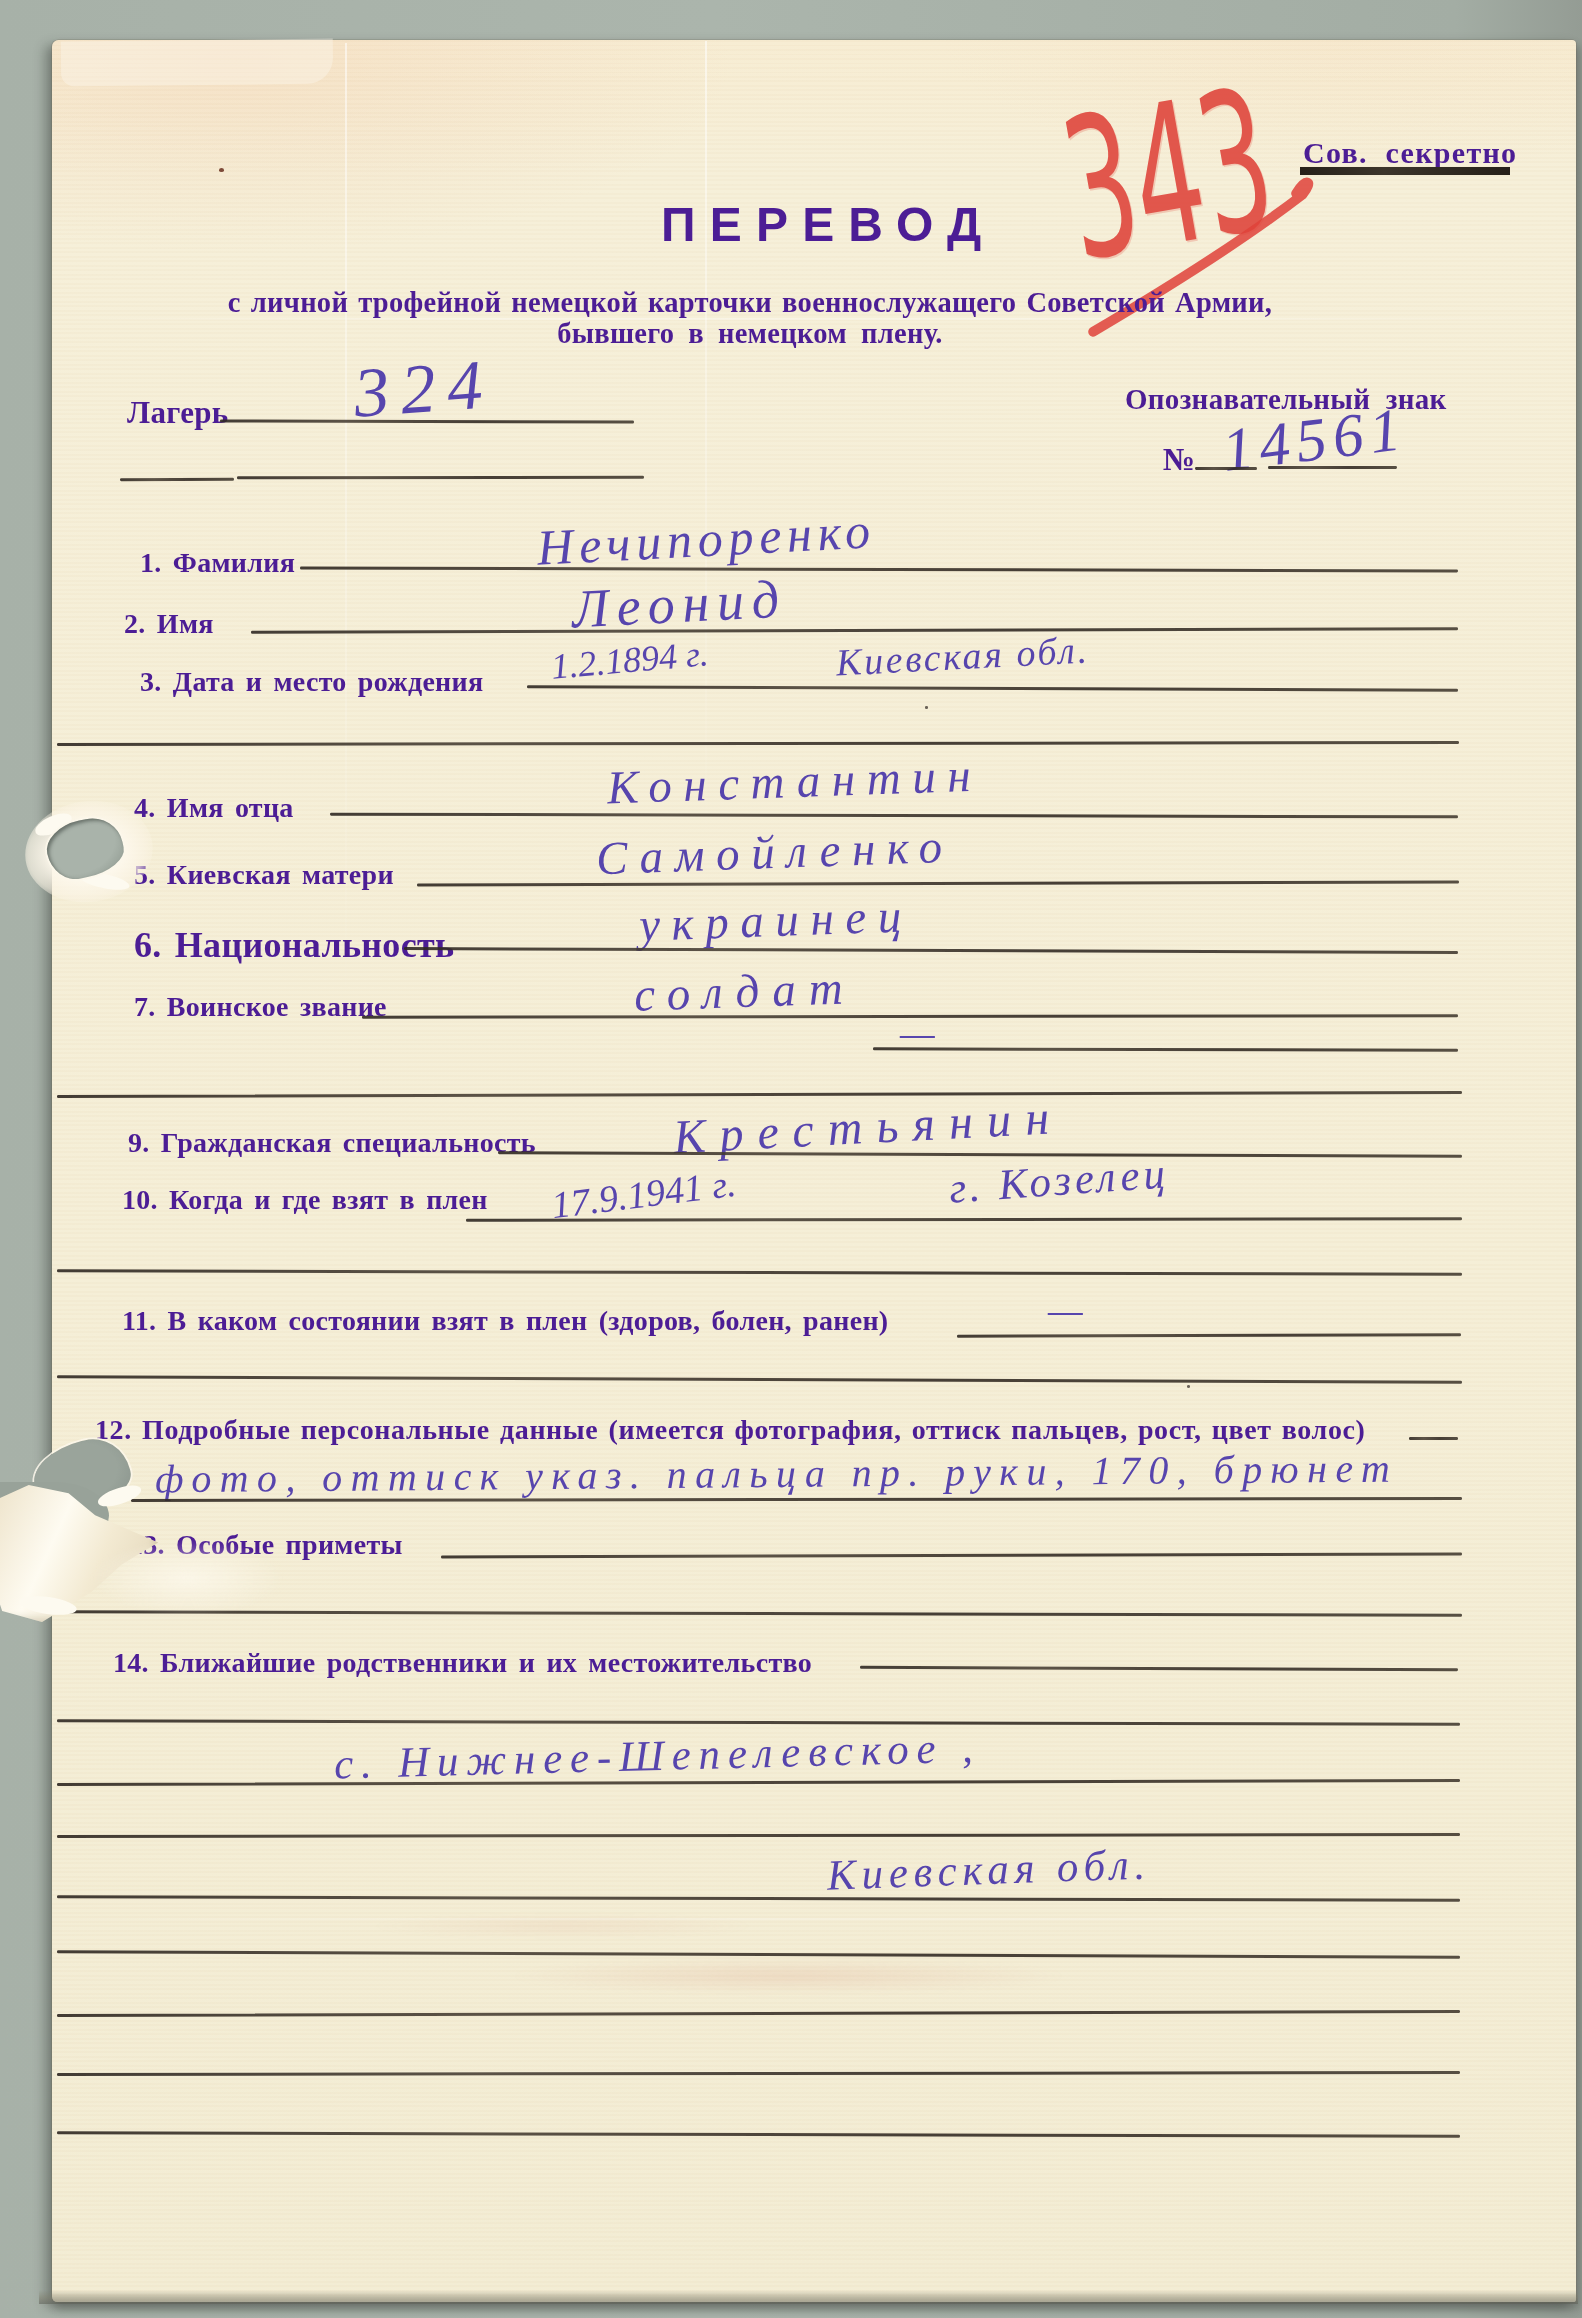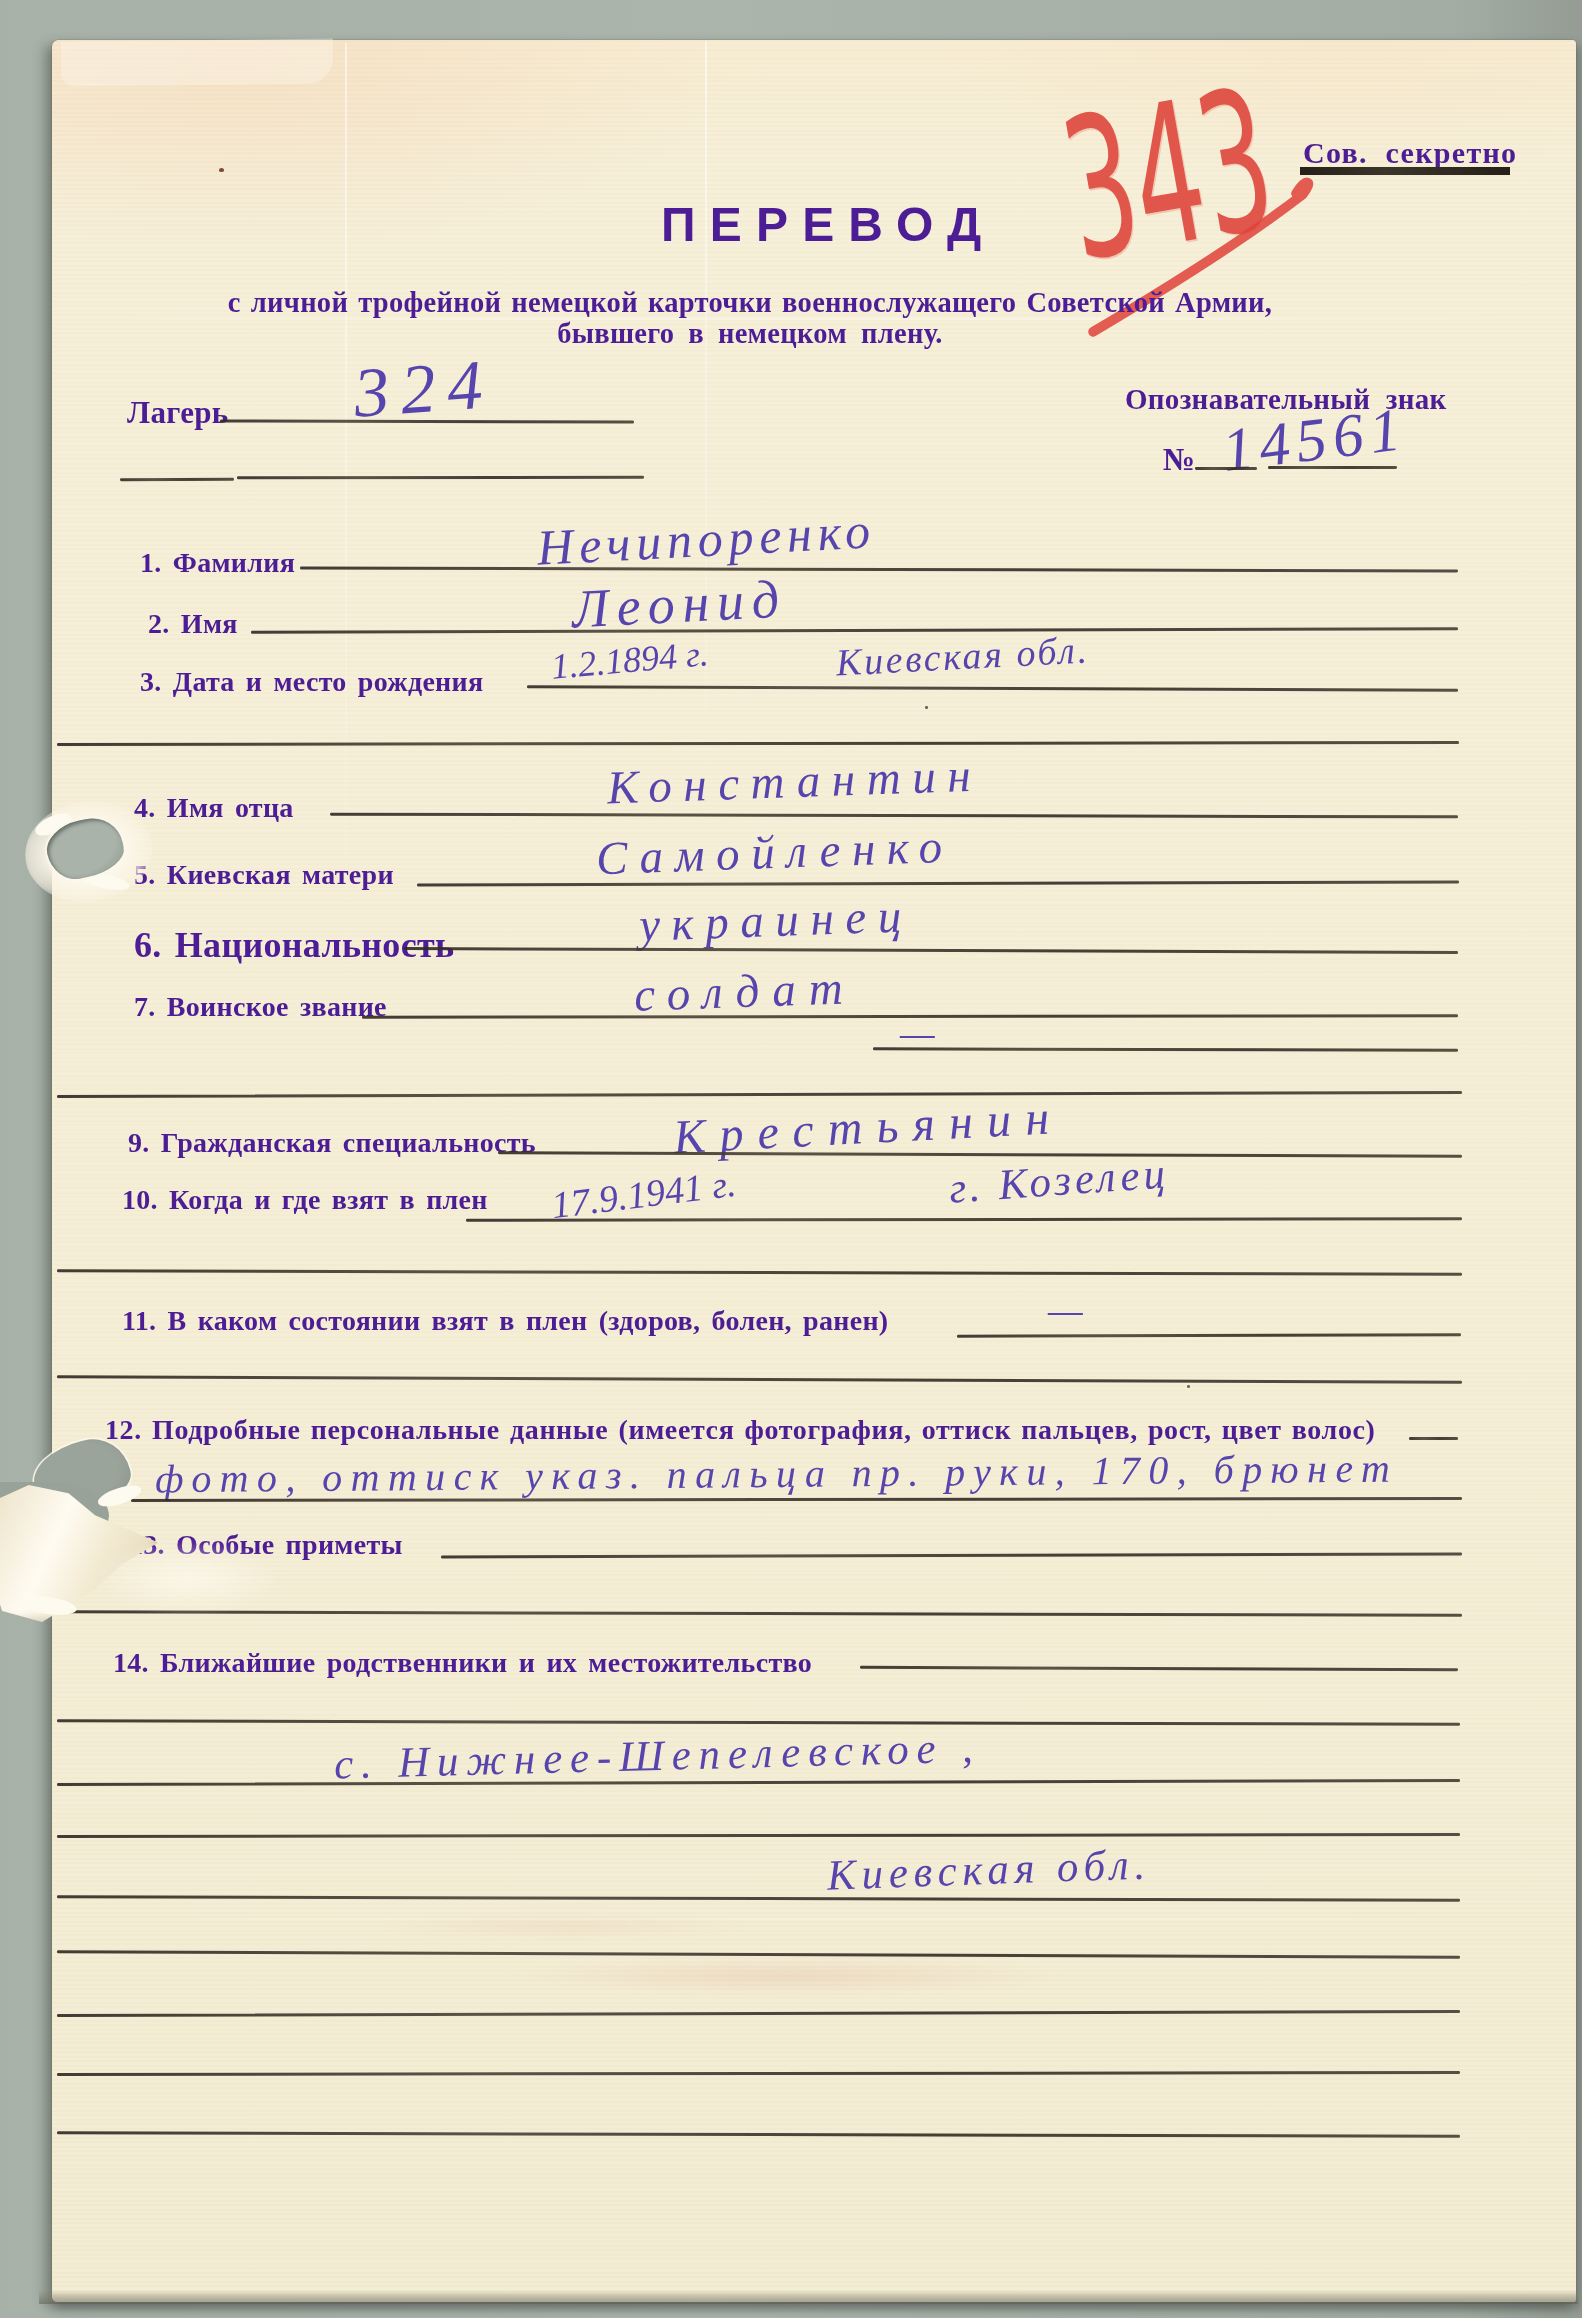--- a/index.html
+++ b/index.html
@@ -81,21 +81,21 @@
   <div class="print" style="left:1163px;top:441px;font-size:32px;">№</div>
   <div class="hw" style="left:1222px;top:405px;font-size:61px;letter-spacing:6.5px;transform:rotate(-7deg);">14561</div>
   <div class="rule t1" style="left:1195px;top:467px;width:62px;"></div>
   <div class="rule t4" style="left:1268px;top:466px;width:129px;"></div>
 
   <div class="print" style="left:140px;top:547px;font-size:28px;">
     <span>1.</span> <span>Фамилия</span></div>
   <div class="hw" style="left:537px;top:510px;font-size:50px;letter-spacing:5.8px;transform:rotate(-3deg);">Нечипоренко</div>
   <div class="rule t1" style="left:300px;top:568px;width:1158px;"></div>
 
-  <div class="print" style="left:148px;top:608px;font-size:28px;">
+  <div class="print" style="left:124px;top:608px;font-size:28px;">
     <span>2.</span> <span>Имя</span></div>
   <div class="hw" style="left:572px;top:573px;font-size:54px;letter-spacing:7.8px;transform:rotate(-3deg);">Леонид</div>
   <div class="rule t2" style="left:251px;top:629px;width:1207px;"></div>
 
   <div class="print" style="left:140px;top:666px;font-size:28px;">
     <span>3.</span> <span>Дата и место рождения</span></div>
   <div class="hw" style="left:551px;top:639px;font-size:36px;transform:rotate(-5deg);">1.2.1894 г.</div>
   <div class="hw" style="left:836px;top:634px;font-size:38px;letter-spacing:2.6px;transform:rotate(-3deg);">Киевская обл.</div>
   <div class="rule t3" style="left:527px;top:687px;width:931px;"></div>
   <div class="rule t4" style="left:57px;top:742px;width:1402px;"></div>
@@ -135,21 +135,21 @@
   <div class="hw" style="left:949px;top:1156px;font-size:43px;letter-spacing:3.9px;transform:rotate(-4deg);">г. Козелец</div>
   <div class="rule t4" style="left:466px;top:1218px;width:996px;"></div>
   <div class="rule t1" style="left:57px;top:1271px;width:1405px;"></div>
 
   <div class="print" style="left:122px;top:1305px;font-size:28px;">
     <span>11.</span> <span>В каком состоянии взят в плен (здоров, болен, ранен)</span></div>
   <div class="hw" style="left:1048px;top:1287px;font-size:39px;">—</div>
   <div class="rule t2" style="left:957px;top:1334px;width:504px;"></div>
   <div class="rule t3" style="left:57px;top:1378px;width:1405px;"></div>
 
-  <div class="print" style="left:105px;top:1414px;font-size:28px;letter-spacing:0.6px;word-spacing:2.6px;">
+  <div class="print" style="left:95px;top:1414px;font-size:28px;letter-spacing:0.6px;word-spacing:2.6px;">
     <span>12.</span> <span>Подробные персональные данные (имеется фотография, оттиск пальцев, рост, цвет волос)</span></div>
   <div class="rule t1" style="left:1409px;top:1437px;width:49px;"></div>
   <div class="hw" style="left:155px;top:1450px;font-size:40px;letter-spacing:8.4px;transform:rotate(-.5deg);">фото, оттиск указ. пальца пр. руки, 170, брюнет</div>
   <div class="rule t4" style="left:131px;top:1498px;width:1331px;"></div>
 
   <div class="print" style="left:129px;top:1529px;font-size:28px;">
     <span>13.</span> <span>Особые приметы</span></div>
   <div class="hw" style="left:582px;top:1520px;font-size:39px;"></div>
   <div class="rule t2" style="left:441px;top:1554px;width:1021px;"></div>
   <div class="rule t1" style="left:57px;top:1612px;width:1405px;"></div>

